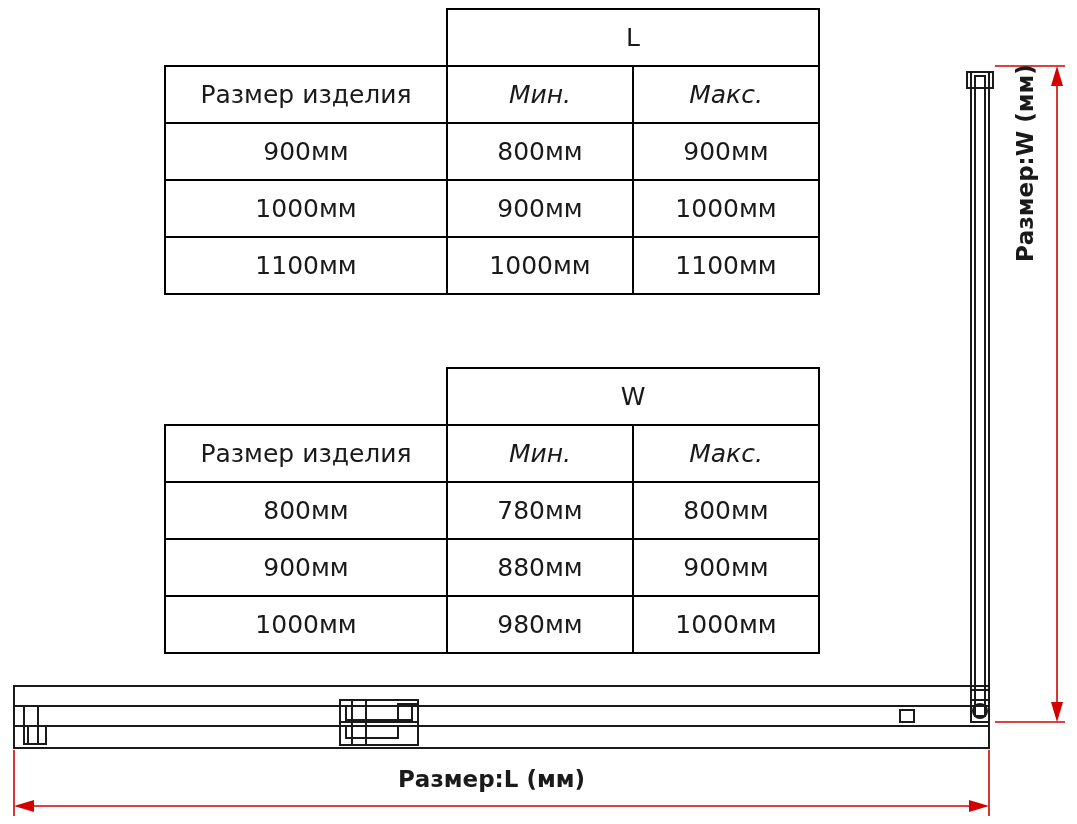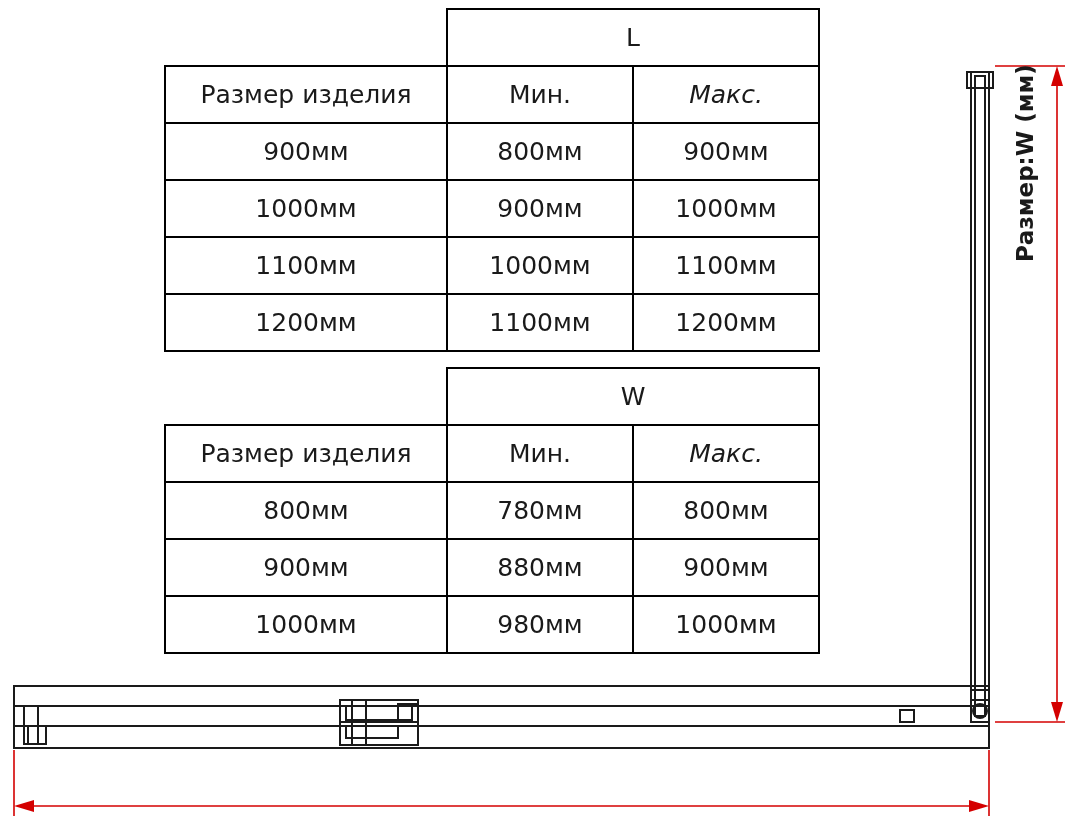--- a/index.html
+++ b/index.html
@@ -37,21 +37,21 @@
   .spec-table td.blank {
     border: none;
   }
   .spec-table td.hdr-span {
     font-size: 25px;
   }
   .spec-table td.row-head {
     font-size: 25px;
   }
   .col-a { width: 280px; border-radius: 14px; }
-  .col-b { width: 184px; }
+  .col-b { width: 184px; font-style: italic; }
   .col-c { width: 184px; font-style: italic; }
 
   #table-l { left: 164px; top: 8px; }
   #table-w { left: 164px; top: 367px; }
 
   
   #drawing {
     position: absolute;
     left: 0;
     top: 0;
@@ -104,25 +104,20 @@
       <tr>
         <td>1000мм</td>
         <td>900мм</td>
         <td>1000мм</td>
       </tr>
       <tr>
         <td>1100мм</td>
         <td>1000мм</td>
         <td>1100мм</td>
       </tr>
-      <tr>
-        <td>1200мм</td>
-        <td>1100мм</td>
-        <td>1200мм</td>
-      </tr>
     </tbody>
   </table>
 
   <table class="spec-table" id="table-w">
     <tbody>
       <tr>
         <td class="blank col-a"></td>
         <td class="hdr-span" colspan="2">W</td>
       </tr>
       <tr>
@@ -195,15 +190,16 @@
       <line x1="1057" y1="74" x2="1057" y2="714"></line>
     </g>
     <g fill="#d40000" stroke="none">
       <polygon points="14,806 34,800 34,812"></polygon>
       <polygon points="989,806 969,800 969,812"></polygon>
       <polygon points="1057,66 1051,86 1063,86"></polygon>
       <polygon points="1057,722 1051,702 1063,702"></polygon>
     </g>
   </svg>
 
+  <div class="dim-label" id="label-l">Размер:L (мм)</div>
   <div class="dim-label" id="label-w">Размер:W (мм)</div>
 
 </div>
 
 </body></html>

